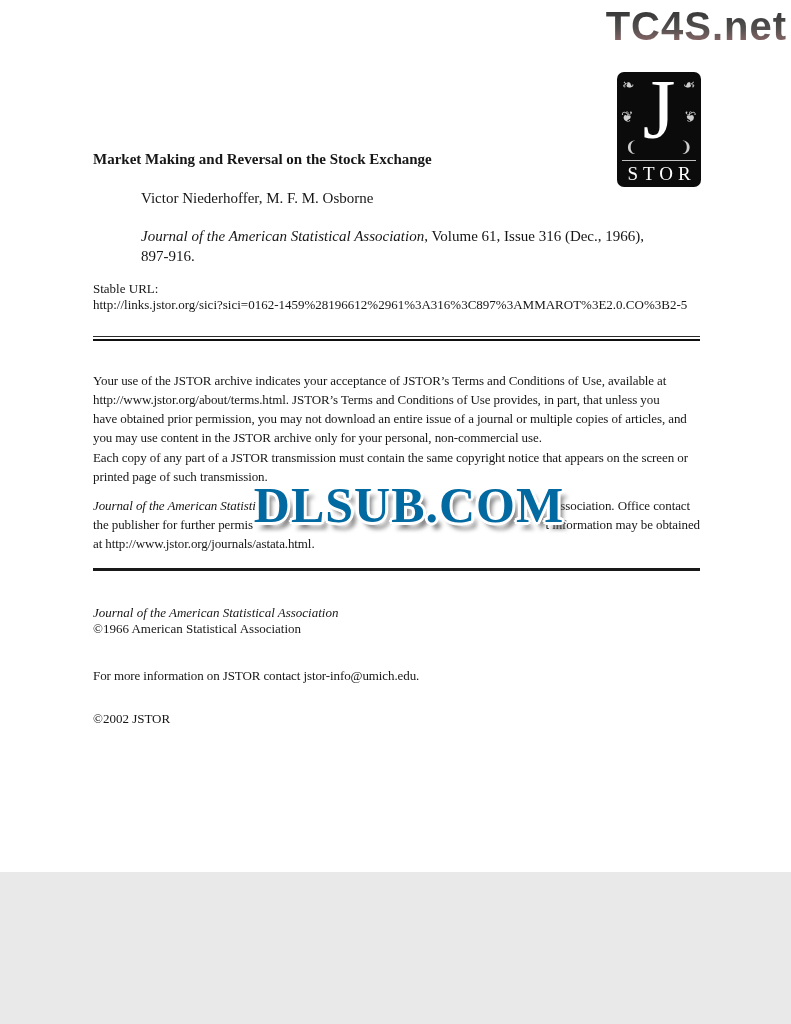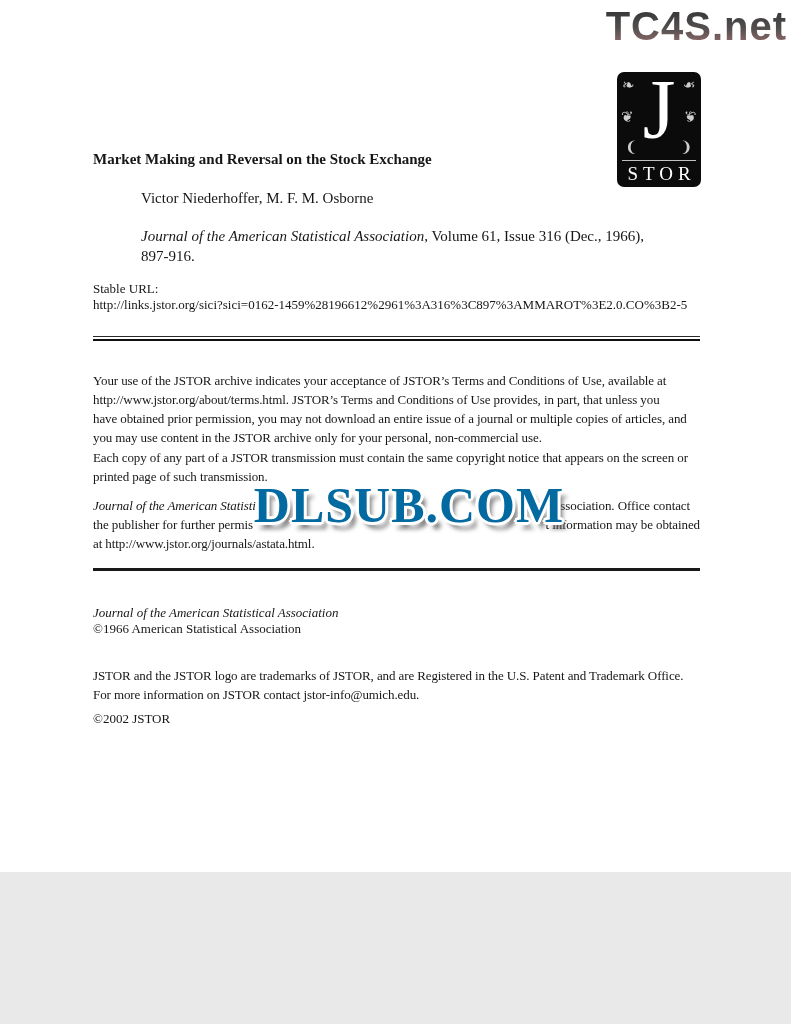--- a/index.html
+++ b/index.html
@@ -178,21 +178,20 @@
   <div class="dlsub">DLSUB.COM</div>
 
   <div class="abs rule-bottom"></div>
 
   <div class="abs jcopy">
     <div class="ital">Journal of the American Statistical Association</div>
     <div>©1966 American Statistical Association</div>
   </div>
 
   <div class="abs body-text trademark">
-    <div>JSTOR and the JSTOR logo are trademarks of JSTOR, and are Registered in the U.S. Patent and Trademark Office.</div>
     <div>For more information on JSTOR contact jstor-info@umich.edu.</div>
   </div>
 
   <div class="abs c2002">©2002 JSTOR</div>
 
 
   <div class="traders">TradersXtreme.com</div>
 
 </div>
 

